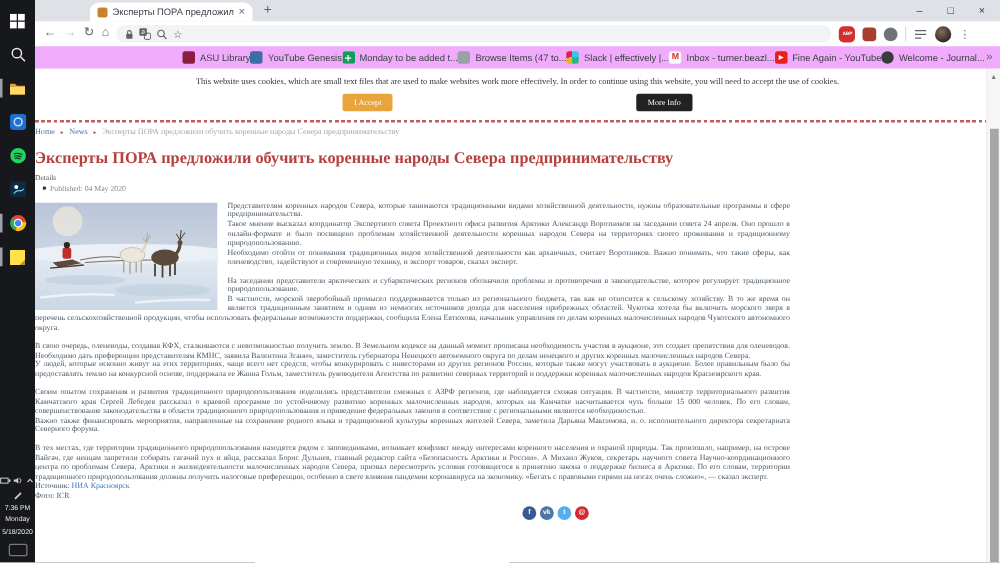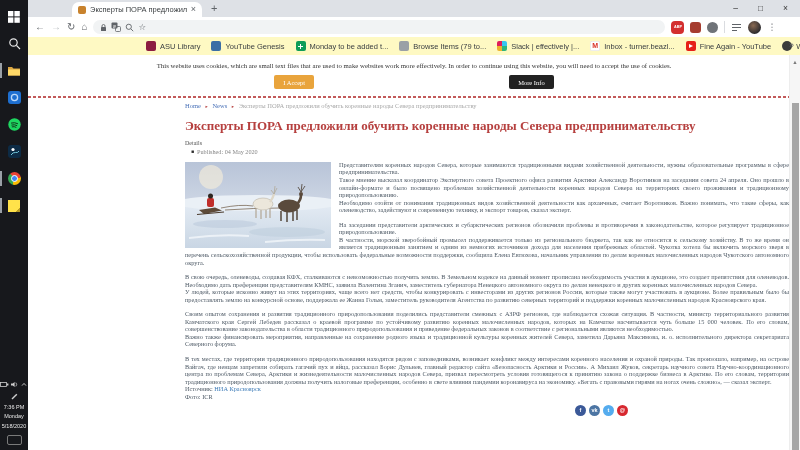--- a/index.html
+++ b/index.html
@@ -31,21 +31,21 @@
   .omnibox{flex:1;height:14px;max-width:572px;background:#f1f3f4;border-radius:7px;display:flex;align-items:center;gap:4px;padding:0 7px;box-sizing:border-box;}
   .url{flex:1;font-size:8.5px;color:#202124;white-space:nowrap;overflow:hidden;}
   .obicon{color:#5f6368;font-size:8.5px;line-height:1;display:flex;align-items:center;}
   .ext{width:11px;height:11px;border-radius:3px;flex:none;}
   .abp{background:#d32f2f;color:#fff;font-size:3.8px;font-weight:bold;display:flex;align-items:center;justify-content:center;width:13px;height:13px;border-radius:4px;}
   .ext.red{background:#a63d2f;}
   .ext.dark{background:#6f7378;border-radius:50%;}
   .tdiv{width:1px;height:12px;background:#dadce0;}
   .avatar{width:13px;height:13px;border-radius:50%;background:radial-gradient(circle at 40% 35%,#8a6a52,#2a2a2e 72%);flex:none;}
   .kebab{font-size:9px;color:#5f6368;}
-  .bookmarksbar{height:18px;display:flex;align-items:center;gap:11px;padding-left:118px;position:relative;overflow:hidden;background:#fef9c3;border-bottom:1px solid #ececec;}
+  .bookmarksbar{height:18px;display:flex;align-items:center;padding-left:118px;position:relative;overflow:hidden;background:#f0abfc;border-bottom:1px solid #ececec;}
   .bm{display:flex;align-items:center;gap:4px;flex:none;}
   .bmlabel{font-size:7.5px;color:#3c4043;white-space:nowrap;}
   .bi{width:10px;height:10px;border-radius:2px;flex:none;position:relative;}
   .bi1{background:#8c1d40;}
   .bi2{background:#3a6ea5;}
   .bi3{background:linear-gradient(#fff,#fff) center/5px 1px no-repeat,linear-gradient(#fff,#fff) center/1px 5px no-repeat,#0f9d58;}
   .bi4{background:#9aa0a6;}
   .bi5{background:conic-gradient(#36c5f0 0 25%,#2eb67d 0 50%,#ecb22e 0 75%,#e01e5a 0);}
   .bi6{background:#fff;box-shadow:inset 0 0 0 .5px #ddd;}
   .bi6::after{content:"M";position:absolute;left:0;right:0;top:1px;text-align:center;color:#d93025;font:bold 7px "Liberation Sans",sans-serif;}
@@ -54,21 +54,21 @@
   .bi8{background:#3b3b3b;border-radius:50%;}
   .bmoverflow{position:absolute;right:6px;top:3px;color:#5f6368;font-size:9px;}
   
   .viewport{position:absolute;top:55px;left:0;right:0;bottom:0;background:#fff;overflow:hidden;}
   .cookietext{text-align:center;font:6.8px "Liberation Serif",serif;color:#333;padding-top:7px;}
   .cookiebtns{display:flex;justify-content:center;gap:195px;margin-top:6px;}
   .cookiebtns button{border:0;border-radius:2px;color:#fff;font:6.5px "Liberation Serif",serif;padding:3.5px 9px;}
   .accept{background:#e9a43c;}
   .moreinfo{background:#222;}
   .dashline{height:2px;margin-top:7px;margin-right:11px;background:repeating-linear-gradient(90deg,#c25a5a 0 3px,#fff 3px 5px);}
-  .content{margin-left:157px;width:604px;}
+  .content{width:604px;}
   .breadcrumb{margin-top:4px;font:6.5px "Liberation Serif",serif;color:#999;}
   .breadcrumb a{color:#4a72b8;text-decoration:none;}
   .csep{color:#b6403f;font-size:4.5px;margin:0 3px;}
   .ccur{color:#a8a8a8;}
   .title{font:bold 13px "Liberation Serif",serif;color:#b6403f;margin:10px 0 6px;line-height:1.15;}
   .details{font:6px "Liberation Serif",serif;color:#555;}
   .published{font:6.2px "Liberation Serif",serif;color:#888;margin:2px 0 6px 6px;display:flex;align-items:center;gap:3px;}
   .sq{color:#2f2f2f;font-size:5px;line-height:1;}
   .body{font:6.3px/1.2 "Liberation Serif",serif;color:#4e5a66;text-align:justify;}
   .photo{float:left;width:146px;height:86px;margin:1px 8px 3px 0;}
@@ -227,21 +227,21 @@
       <span class="bm">
           <span class="bi bi2"></span>
           <span class="bmlabel">YouTube Genesis</span>
         </span>
       <span class="bm">
           <span class="bi bi3"></span>
           <span class="bmlabel">Monday to be added t...</span>
         </span>
       <span class="bm">
           <span class="bi bi4"></span>
-          <span class="bmlabel">Browse Items (79 to...</span>
+          <span class="bmlabel">Browse Items (47 to...</span>
         </span>
       <span class="bm">
           <span class="bi bi5"></span>
           <span class="bmlabel">Slack | effectively |...</span>
         </span>
       <span class="bm">
           <span class="bi bi6"></span>
           <span class="bmlabel">Inbox - turner.beazl...</span>
         </span>
       <span class="bm">

